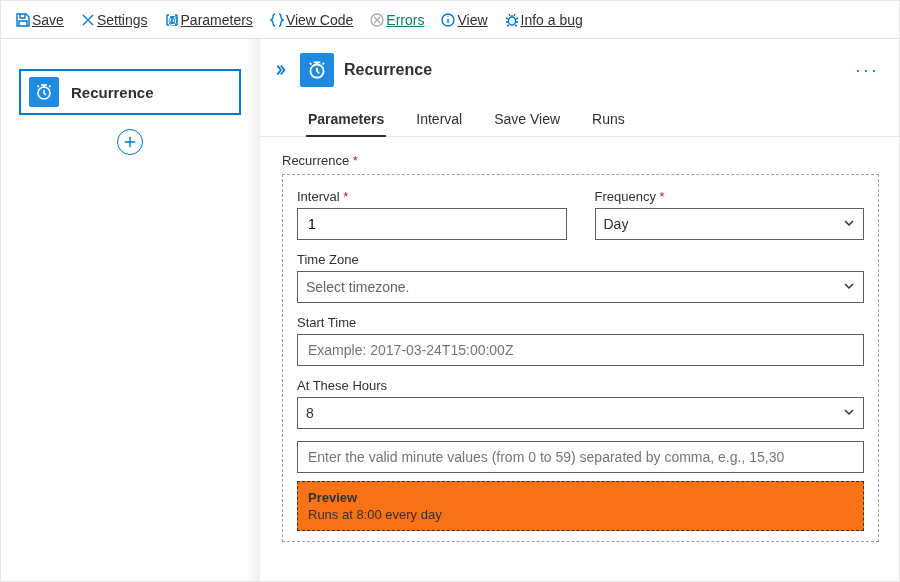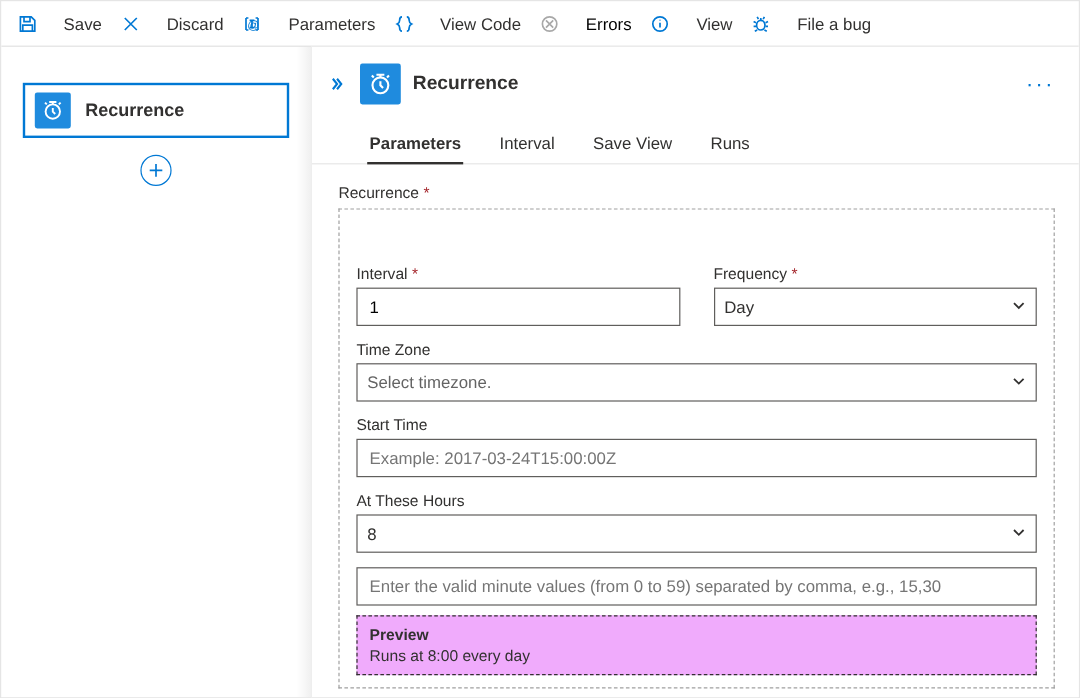--- a/index.html
+++ b/index.html
@@ -1,20 +1,20 @@
 <!DOCTYPE html>
 <html><head>
 <meta charset="utf-8">
 <style>
   * { box-sizing: border-box; font-family: "Segoe UI", Arial, sans-serif; }
   body { margin: 0; width: 900px; height: 582px; background: #fff; color: #323130; font-size: 13px; border:1px solid #e5e5e5;}
   
   .toolbar { display: flex; align-items: center; gap: 16px; padding: 6px 14px; border-bottom: 1px solid #e1e1e1; height: 38px;}
-  .toolbar .tb-item { display: flex; gap: 22px; cursor: pointer; color: #323130; font-size: 14px;}
-  .toolbar .tb-item.disabled { color: #000000; }
+  .toolbar .tb-item { display: flex; gap: 1px; cursor: pointer; color: #323130; font-size: 14px; text-decoration: underline;}
+  .toolbar .tb-item.disabled { color: #0f766e; }
   .tb-icon { width:16px; height:16px; display:flex; align-items:center; justify-content:center;}
   .tb-icon svg { stroke: #0078d4; fill: none; stroke-width:1.4;}
   .tb-item.disabled .tb-icon svg { stroke:#a8a8a8; }
   
   .workspace { display:flex; height: calc(100% - 38px); }
   .canvas { width: 258px; padding: 30px 18px 0 18px; position:relative; }
   .canvas::after{ content:""; position:absolute; top:0; right:0; bottom:0; width:12px; background:linear-gradient(to right, rgba(0,0,0,0.0), rgba(0,0,0,0.06));}
   .node { border: 2px solid #0078d4; background:#fff; height:46px; display:flex; align-items:center; gap:12px; padding:0 8px; cursor:pointer;}
   .clock-badge { width:30px; height:30px; background:#1f8bde; display:flex; align-items:center; justify-content:center; border-radius:2px;}
   .clock-badge svg { stroke:#fff; fill:none; stroke-width:1.6;}
@@ -30,28 +30,28 @@
   .more { margin-left:auto; color:#0078d4; font-size:18px; letter-spacing:2px; cursor:pointer;}
   
   .tabs { display:flex; gap:28px; padding:0 0 0 46px; border-bottom:1px solid #e6e6e6; margin-top:6px;}
   .tab { padding:8px 2px; cursor:pointer; font-size:14px; color:#323130;}
   .tab.active { font-weight:700; border-bottom:2px solid #323130; margin-bottom:-1px;}
   
   .tab-body { padding:16px 20px 10px 22px; overflow:auto;}
   .section-label { font-size:13px; margin-bottom:6px; display:block;}
   .req { color:#a4262c;}
   .dashed-box { border:1px dashed #a0a0a0; padding:14px 14px 10px 14px;}
-  .row2 { display:flex; gap:28px;margin-top:32px;}
+  .row2 { display:flex; gap:28px;}
   .field { flex:1; margin-bottom:12px;}
   .field-label { font-size:13px; margin-bottom:4px; display:block;}
   .control { width:100%; height:32px; border:1px solid #605e5c; background:#fff; padding:0 8px; font-size:14px; display:flex; align-items:center; position:relative;}
   .control input { border:none; outline:none; width:100%; font-size:14px; background:transparent;}
   .chev { position:absolute; right:8px; top:50%; transform:translateY(-50%); }
   .chev svg{stroke:#323130; fill:none; stroke-width:1.5;}
-  .preview { border:1px dashed #323130; background:#f0abfc; padding:8px 10px; margin-top:4px;}
+  .preview { border:1px dashed #323130; background:#f97316; padding:8px 10px; margin-top:4px;}
   .preview-title{ font-weight:700; font-size:13px; margin-bottom:2px;}
   .preview-text{ font-size:13px;}
 </style>
 </head>
 <body>
 
 <div class="toolbar">
   <div class="tb-item">
     <span class="tb-icon">
         <svg viewBox="0 0 16 16" width="16" height="16">
@@ -59,21 +59,21 @@
         </svg>
       </span>
     <span>Save</span>
   </div>
   <div class="tb-item">
     <span class="tb-icon">
         <svg viewBox="0 0 16 16" width="16" height="16">
           <path d="M3 3l10 10M13 3L3 13"></path>
         </svg>
       </span>
-    <span>Discard</span>
+    <span>Settings</span>
   </div>
   <div class="tb-item">
     <span class="tb-icon">
         <svg viewBox="0 0 16 16" width="16" height="16">
           <path d="M3 3v10 M3 3h2 M3 13h2 M8 5v6 M6 5h4 M6 11h4 M13 3v10 M11 3h2 M11 13h2" stroke="#0078d4"></path>
           <text x="4" y="12" font-size="10" stroke="none" fill="#0078d4">@</text>
         </svg>
       </span>
     <span>Parameters</span>
   </div>
@@ -103,21 +103,21 @@
       </span>
     <span>View</span>
   </div>
   <div class="tb-item">
     <span class="tb-icon">
         <svg viewBox="0 0 16 16" width="16" height="16">
           <ellipse cx="8" cy="9" rx="3.5" ry="4"></ellipse>
           <path d="M8 5V3 M4 7l-2-1 M12 7l2-1 M4 10H2 M12 10h2 M5 13l-2 1 M11 13l2 1 M6 4l-1-2 M10 4l1-2"></path>
         </svg>
       </span>
-    <span>File a bug</span>
+    <span>Info a bug</span>
   </div>
 </div>
 
 <div class="workspace">
   <div class="canvas">
     <div class="node">
       <div class="clock-badge">
           <svg viewBox="0 0 20 20" width="20" height="20">
             <circle cx="10" cy="11" r="6"></circle>
             <path d="M10 8v3l2 2 M7 3h6 M10 3v2 M5 5L3.5 3.5 M15 5l1.5-1.5"></path>

